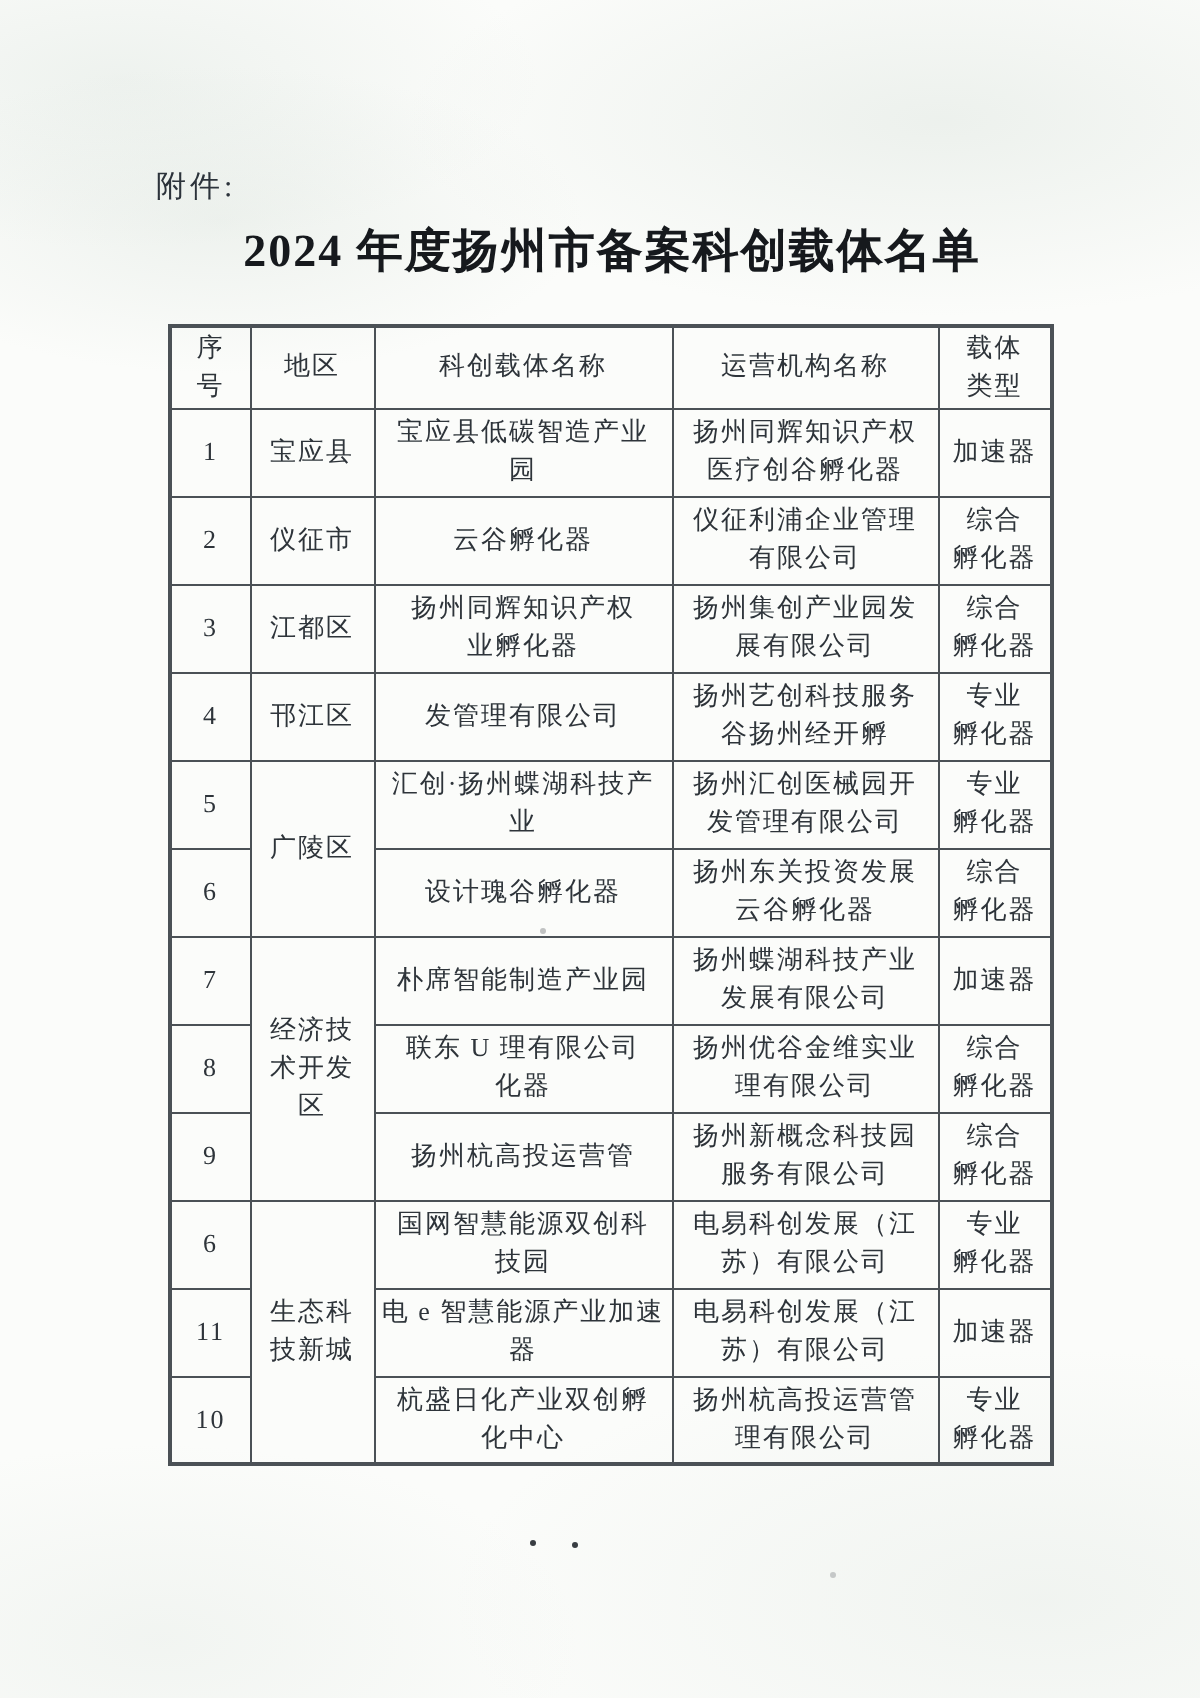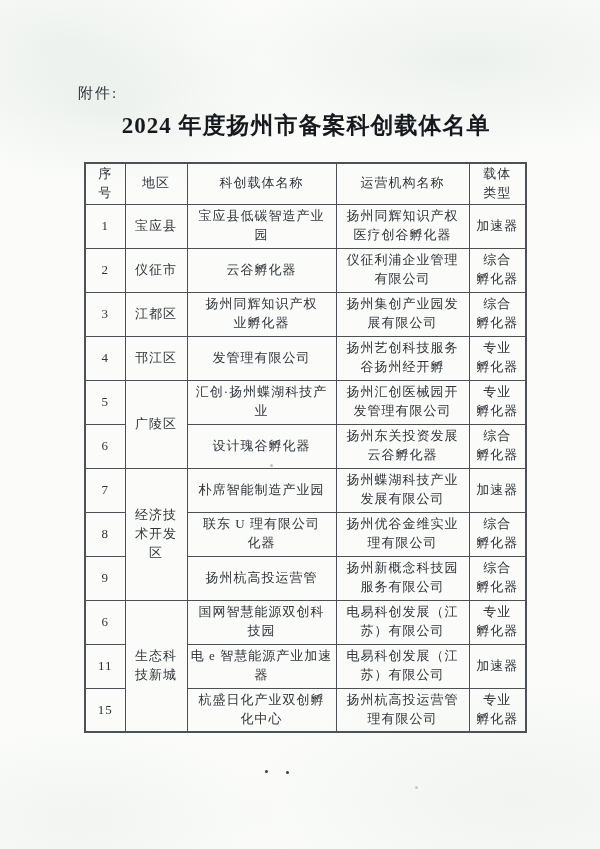--- a/index.html
+++ b/index.html
@@ -192,21 +192,21 @@
         </tr>
         <tr>
           <td class="c-no">11</td>
           <td class="c-carrier">电 e 智慧能源产业加速
 器</td>
           <td class="c-operator">电易科创发展（江
 苏）有限公司</td>
           <td class="c-type">加速器</td>
         </tr>
         <tr>
-          <td class="c-no">15</td>
+          <td class="c-no">10</td>
           <td class="c-carrier">杭盛日化产业双创孵
 化中心</td>
           <td class="c-operator">扬州杭高投运营管
 理有限公司</td>
           <td class="c-type">专业
 孵化器</td>
         </tr>
       </tbody>
   </table>
 

